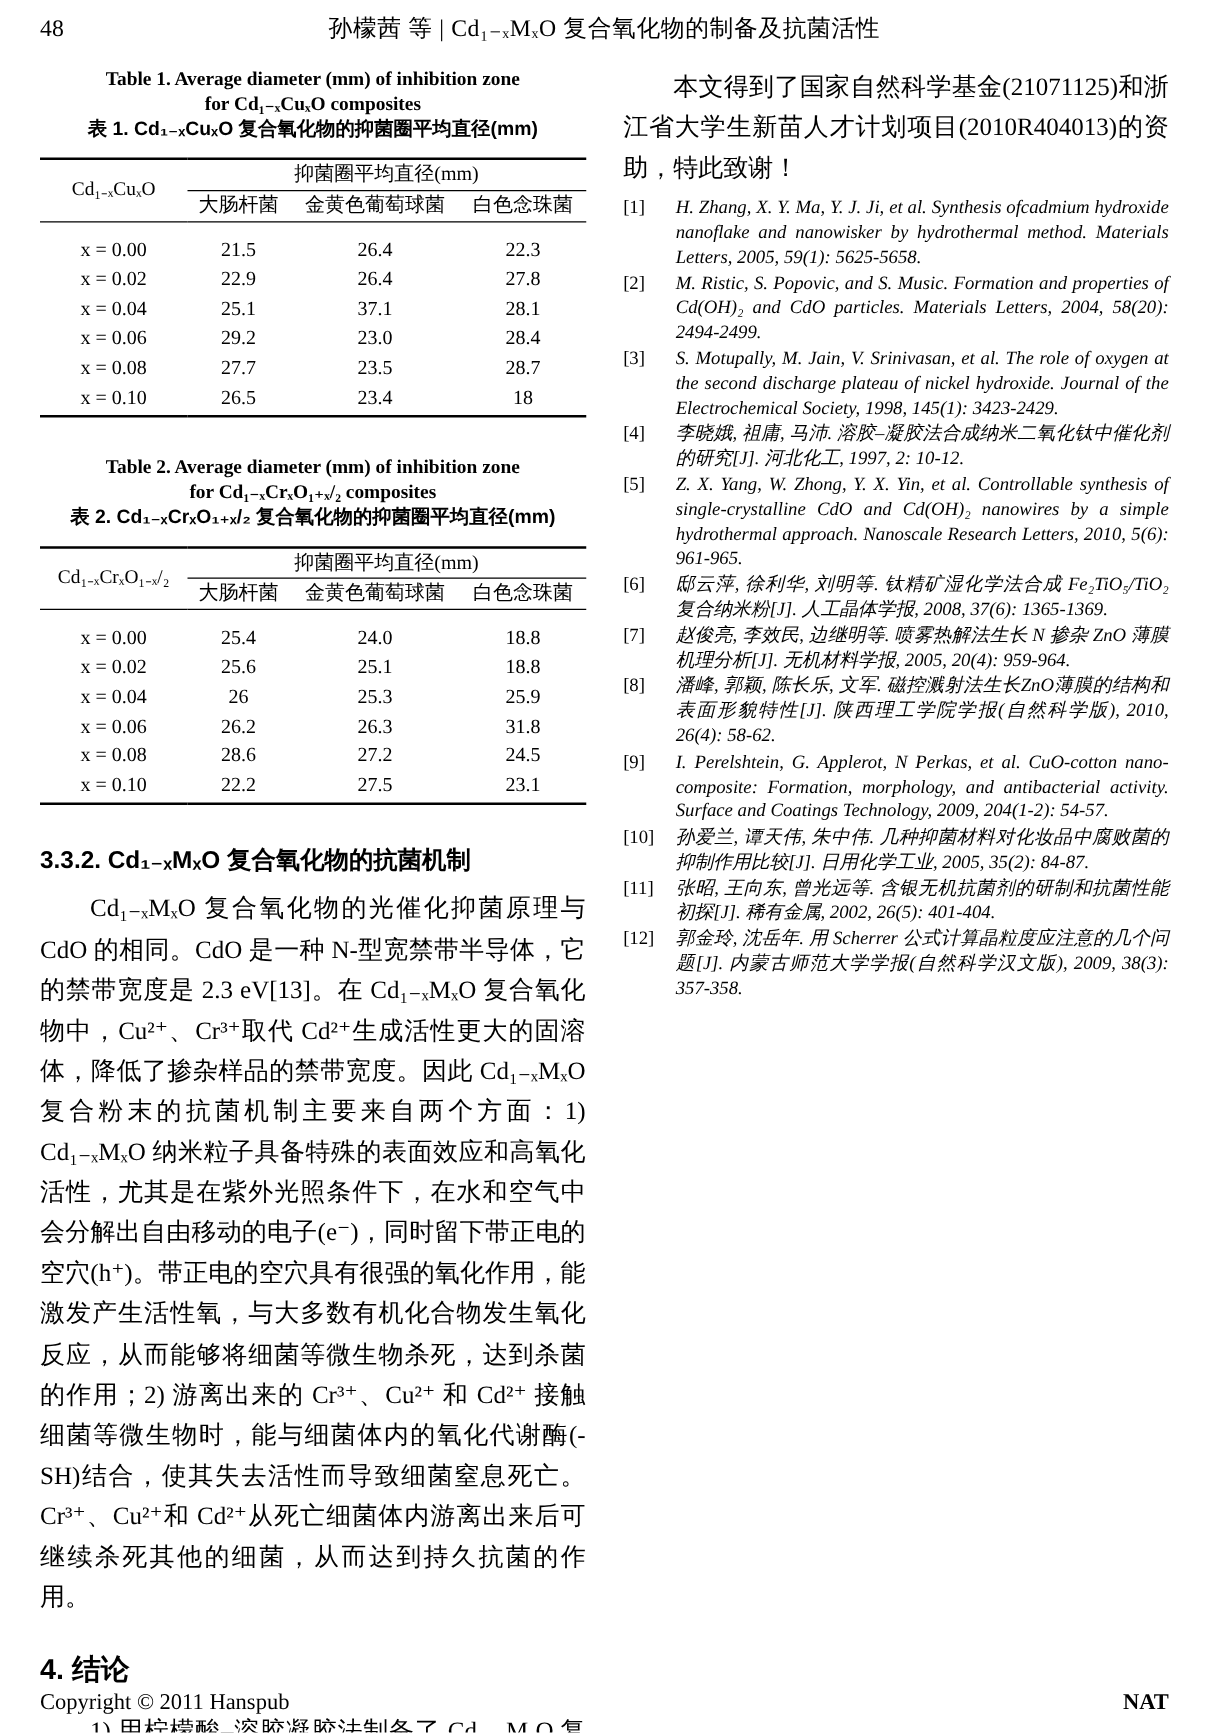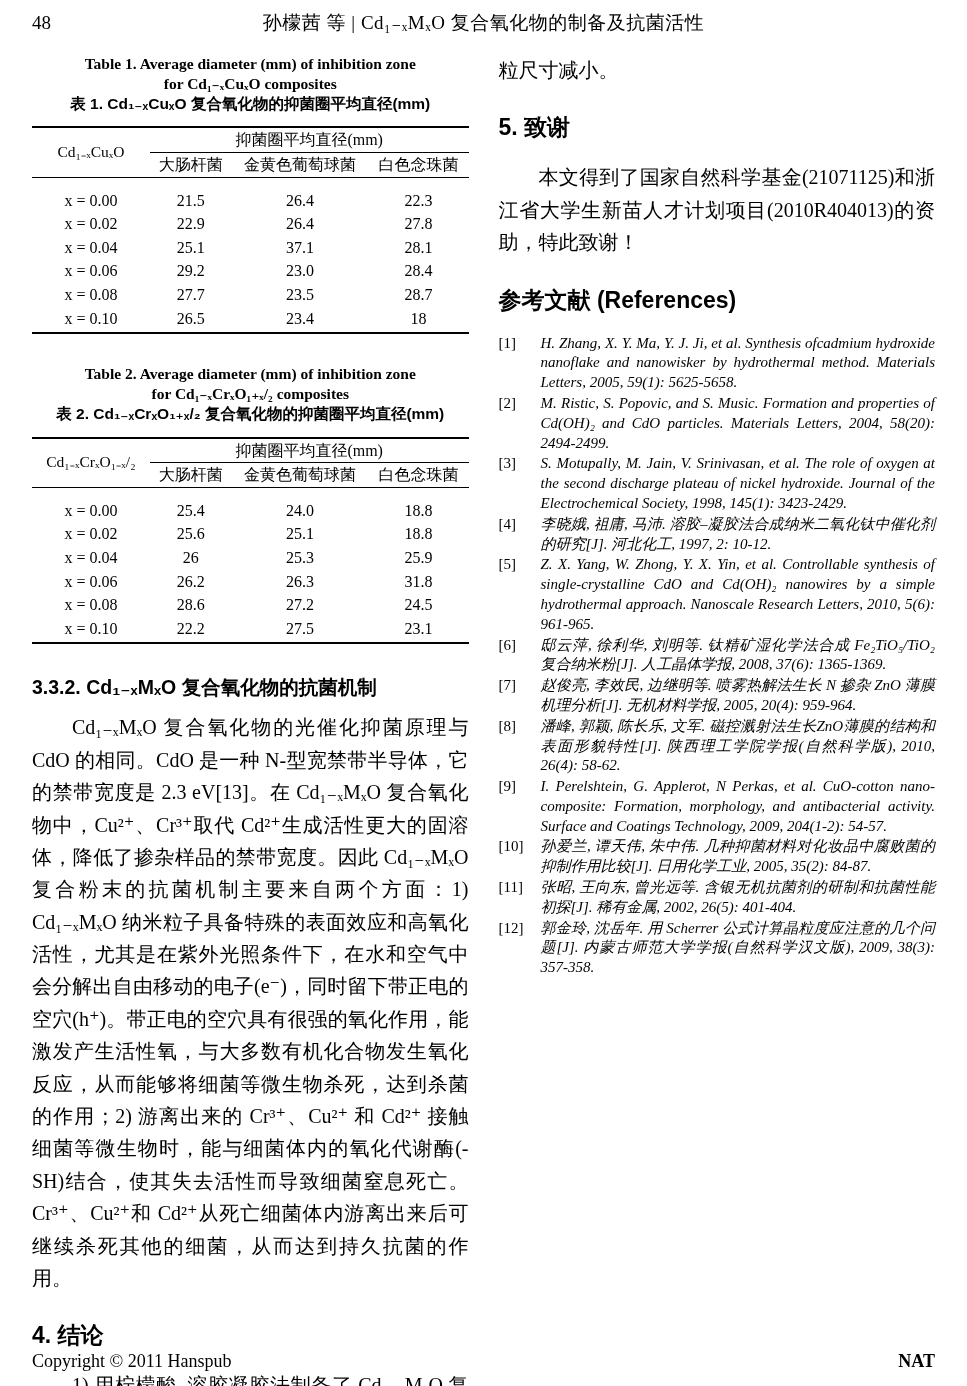--- a/index.html
+++ b/index.html
@@ -186,26 +186,23 @@
       <div class="h-small">3.3.2. Cd₁₋ₓMₓO 复合氧化物的抗菌机制</div>
       <div class="para">Cd₁₋ₓMₓO 复合氧化物的光催化抑菌原理与 CdO 的相同。CdO 是一种 N-型宽禁带半导体，它的禁带宽度是 2.3 eV[13]。在 Cd₁₋ₓMₓO 复合氧化物中，Cu²⁺、Cr³⁺取代 Cd²⁺生成活性更大的固溶体，降低了掺杂样品的禁带宽度。因此 Cd₁₋ₓMₓO 复合粉末的抗菌机制主要来自两个方面：1) Cd₁₋ₓMₓO 纳米粒子具备特殊的表面效应和高氧化活性，尤其是在紫外光照条件下，在水和空气中会分解出自由移动的电子(e⁻)，同时留下带正电的空穴(h⁺)。带正电的空穴具有很强的氧化作用，能激发产生活性氧，与大多数有机化合物发生氧化反应，从而能够将细菌等微生物杀死，达到杀菌的作用；2) 游离出来的 Cr³⁺、Cu²⁺ 和 Cd²⁺ 接触细菌等微生物时，能与细菌体内的氧化代谢酶(-SH)结合，使其失去活性而导致细菌窒息死亡。Cr³⁺、Cu²⁺和 Cd²⁺从死亡细菌体内游离出来后可继续杀死其他的细菌，从而达到持久抗菌的作用。</div>
 
       <div class="h-big">4. 结论</div>
       <div class="para">1) 用柠檬酸–溶胶凝胶法制备了 Cd₁₋ₓMₓO 复合氧化物。Cr³⁺和 Cu²⁺掺入导致 Cd₁₋ₓMₓO 样品的晶</div>
 
     </div>
 
     <div class="col">
 
-      <div class="para noindent">粒尺寸减小。</div>
-
-      <div class="h-big">5. 致谢</div>
+
       <div class="para">本文得到了国家自然科学基金(21071125)和浙江省大学生新苗人才计划项目(2010R404013)的资助，特此致谢！</div>
 
-      <div class="h-big">参考文献  (References)</div>
       <div class="ref-list">
           <div class="ref-item">
             <span class="ref-num">[1]</span>
             <span class="ref-text">H. Zhang, X. Y. Ma, Y. J. Ji, et al. Synthesis ofcadmium hydroxide nanoflake and nanowisker by hydrothermal method. Materials Letters, 2005, 59(1): 5625-5658.</span>
           </div>
           <div class="ref-item">
             <span class="ref-num">[2]</span>
             <span class="ref-text">M. Ristic, S. Popovic, and S. Music. Formation and properties of Cd(OH)₂ and CdO particles. Materials Letters, 2004, 58(20): 2494-2499.</span>
           </div>
           <div class="ref-item">

